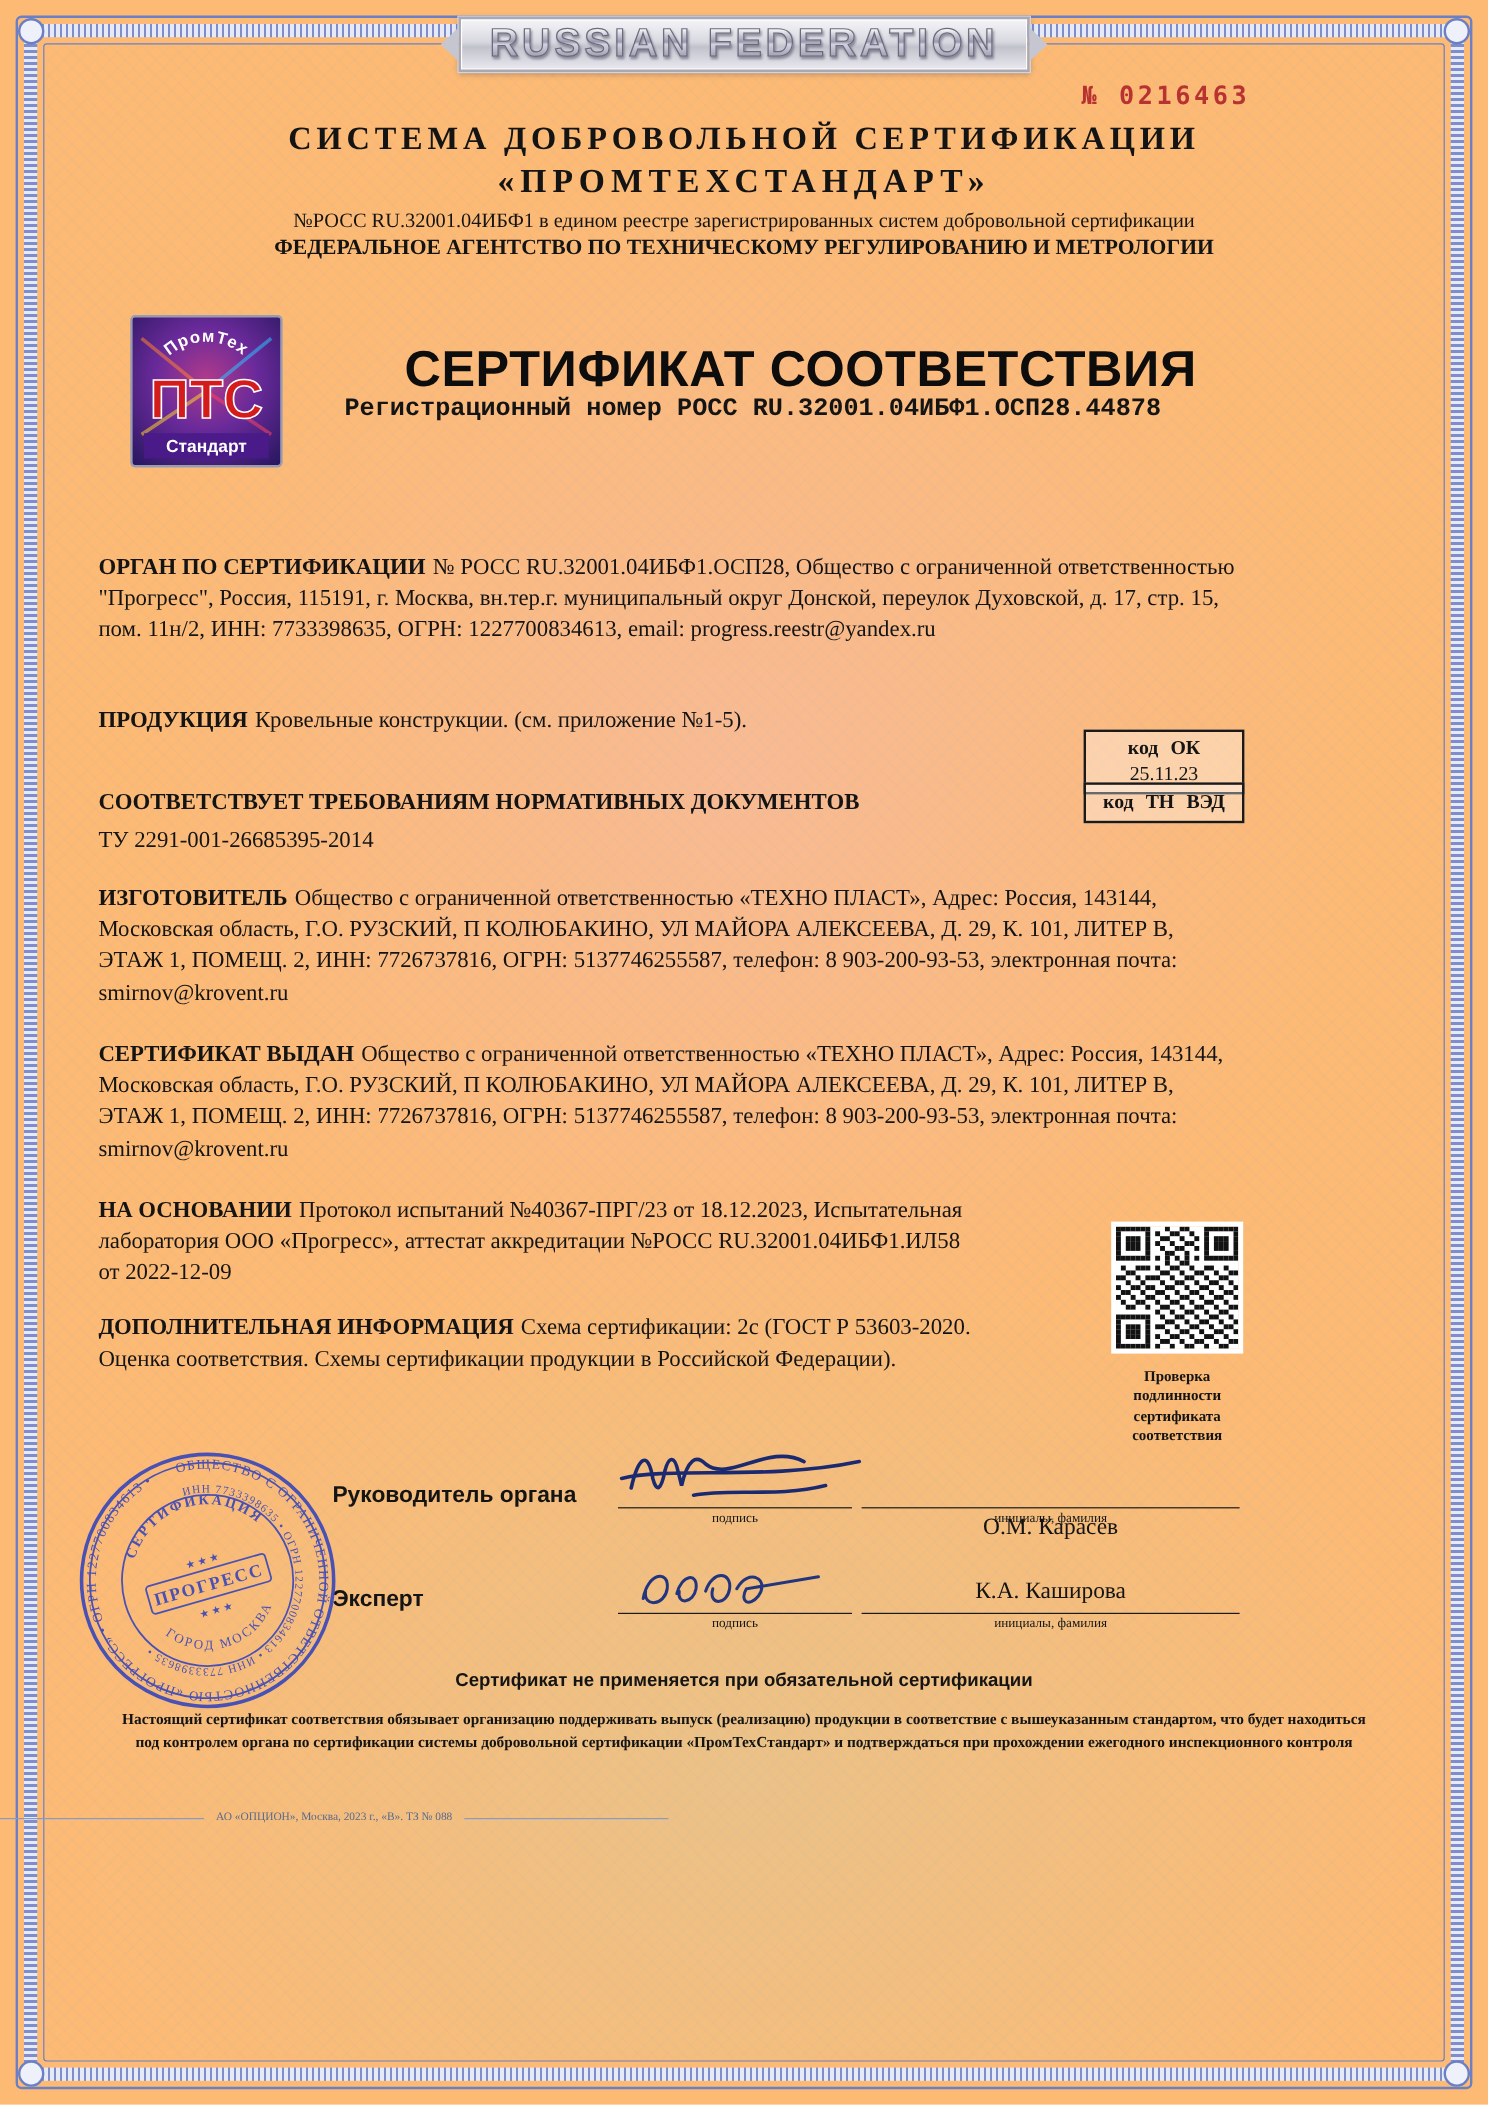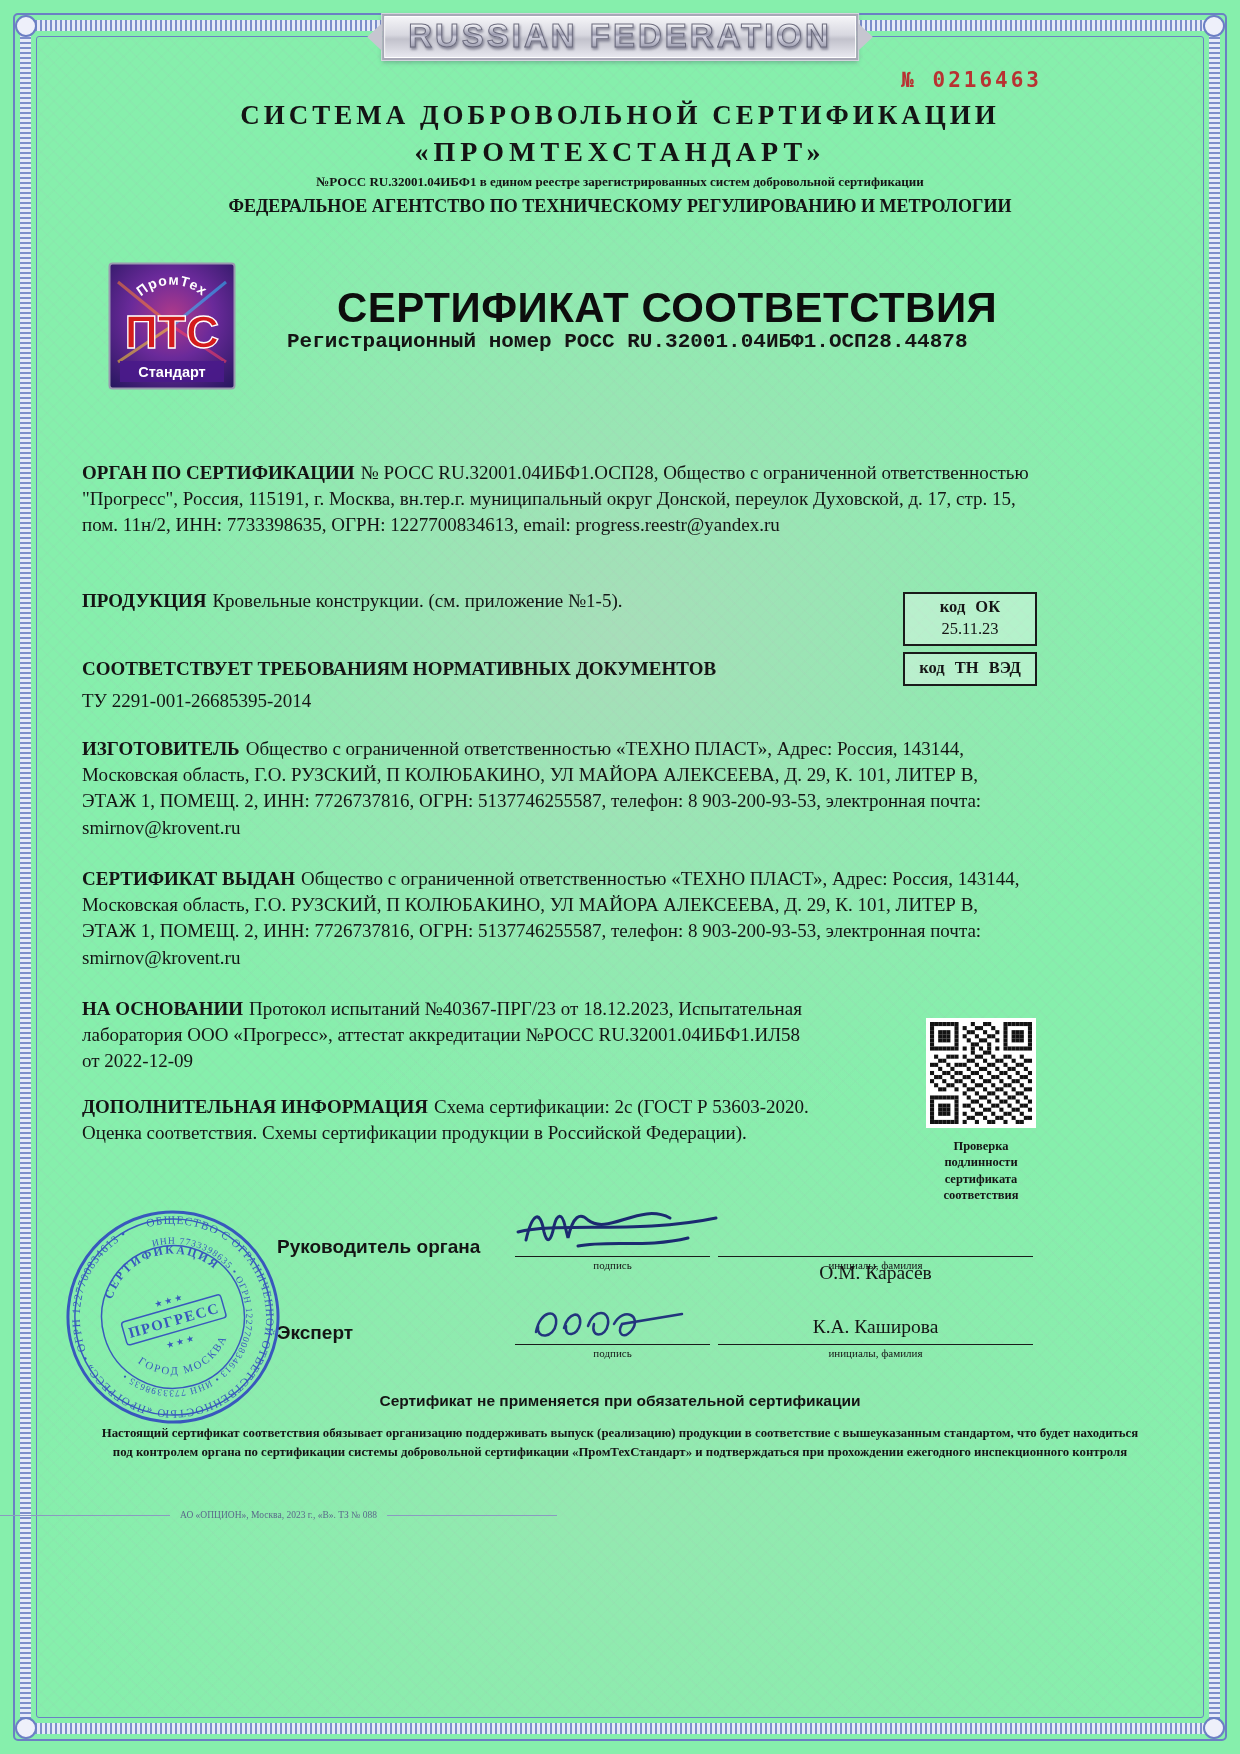--- a/index.html
+++ b/index.html
@@ -1,19 +1,19 @@
 <!DOCTYPE html>
 <html><head>
 <meta charset="utf-8">
 <style>
   * { margin:0; padding:0; box-sizing:border-box; }
   html,body { background:#ffffff; }
   .page {
     position:relative; width:1240px; height:1754px; margin:0 auto;
-    background:#86efac; overflow:hidden;
+    background:#fdba74; overflow:hidden;
     font-family:"Liberation Serif", serif; color:#141414;padding-left:16px;
   }
   
   .bg-guilloche {
     position:absolute; inset:38px; pointer-events:none;
     background:
       radial-gradient(ellipse 62% 42% at 50% 36%, rgba(236,188,214,.32), rgba(236,188,214,0) 72%),
       radial-gradient(ellipse 70% 38% at 50% 86%, rgba(188,214,188,.28), rgba(188,214,188,0) 72%),
       repeating-linear-gradient(45deg, rgba(178,148,188,.05) 0 2px, transparent 2px 9px),
       repeating-linear-gradient(-45deg, rgba(148,178,158,.05) 0 2px, transparent 2px 9px);
@@ -46,21 +46,21 @@
     font-family:"Liberation Sans", sans-serif; font-weight:900; font-size:33px; letter-spacing:3px;
     background:linear-gradient(180deg,#fdfdff 18%,#9a9aae 48%,#d2d2e0 54%,#7e7e92);
     -webkit-background-clip:text; background-clip:text; color:transparent;
     -webkit-text-stroke:1px #6a6a7c; filter:drop-shadow(1px 2px 1px rgba(50,50,75,.45));
   }
 
   
   .cert-number { position:absolute; top:68px; right:198px; font-family:"DejaVu Sans Mono", monospace; font-size:21px; font-weight:bold; letter-spacing:3px; color:#b83232; }
   .h-system-l1 { position:absolute; top:100px; left:0; width:100%; text-align:center; font-weight:bold; font-size:27px; letter-spacing:4px; }
   .h-system-l2 { position:absolute; top:136px; left:0; width:100%; text-align:center; font-weight:bold; font-size:28px; letter-spacing:5px; }
-  .h-registry  { position:absolute; top:174px; left:0; width:100%; text-align:center; font-weight:bold; font-size:13px; }
+  .h-registry  { position:absolute; top:174px; left:0; width:100%; text-align:center; font-weight:normal; font-size:17px; }
   .h-agency    { position:absolute; top:196px; left:0; width:100%; text-align:center; font-weight:bold; font-size:18px; }
 
   .logo { position:absolute; top:262px; left:108px; width:128px; height:128px; }
 
   .doc-title { position:absolute; top:240px; left:337px; font-family:"Liberation Sans", sans-serif; font-weight:900; font-size:42px; letter-spacing:.5px; color:#0d0d0d;margin-top:44px; }
   .reg-line  { position:absolute; top:330px; left:287px; font-weight:bold; font-size:21px;font-family:Liberation Mono, monospace; }
   .validity-line { position:absolute; top:384px; left:287px; font-weight:bold; font-size:21px; }
 
   
   .section { position:absolute; font-size:19px; line-height:1.38; }
@@ -68,21 +68,21 @@
   .sec-organ       { top:460px; left:82px; width:960px; }
   .sec-production  { top:588px; left:82px; width:790px; }
   .sec-conforms    { top:656px; left:82px; width:800px; }
   .sec-conforms .tu { margin-top:6px; }
   .sec-manufacturer{ top:736px; left:82px; width:945px; }
   .sec-issued      { top:866px; left:82px; width:945px; }
   .sec-basis       { top:996px; left:82px; width:725px; }
   .sec-additional  { top:1094px; left:82px; width:735px; }
 
   .code-box { position:absolute; border:2px solid #1a1a1a; text-align:center; background:rgba(255,255,255,.35); }
-  .ok-box    { top:592px; left:903px; width:134px; padding:3px 4px 5px; }
+  .ok-box    { top:608px; left:903px; width:134px; padding:3px 4px 5px; }
   .tnved-box { top:652px; left:903px; width:134px; padding:4px 4px 6px; }
   .code-box .cb-l1 { font-weight:bold; font-size:16.5px; word-spacing:6px; }
   .code-box .cb-l2 { font-size:16.5px; margin-top:2px; }
 
   
   .qr-block { position:absolute; top:1022px; left:918px; width:126px; text-align:center; }
   .qr-block svg { width:102px; height:102px; background:#fff; outline:4px solid #fff; }
   .qr-caption { margin-top:10px; font-weight:bold; font-size:12.5px; line-height:1.3; }
 
   

